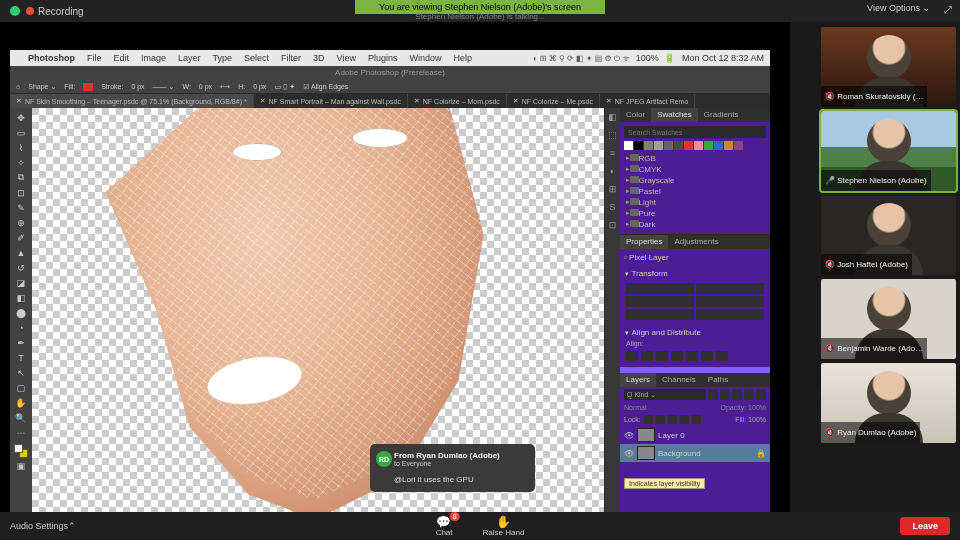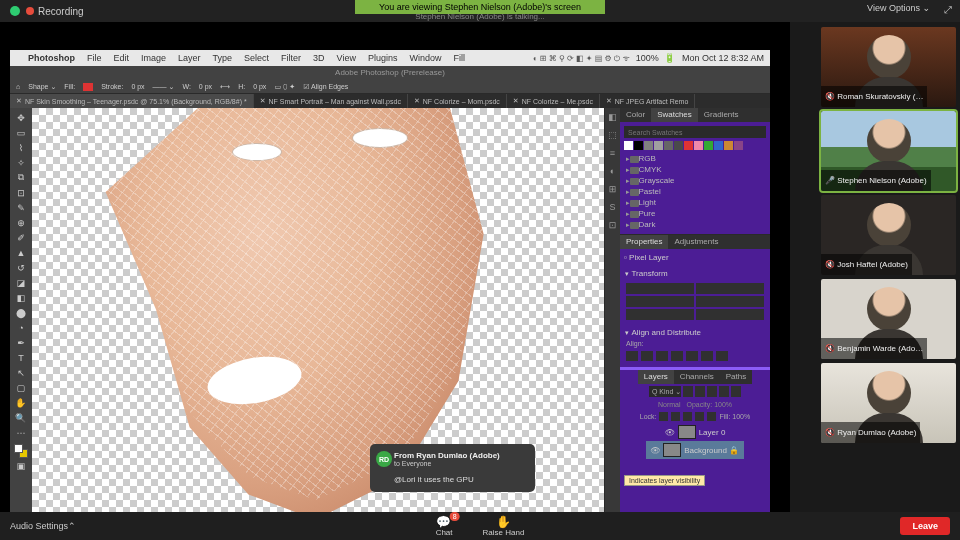--- a/index.html
+++ b/index.html
@@ -36,32 +36,32 @@
 .cracks { position:absolute; top:0; left:40px; width:420px; height:400px; background:repeating-linear-gradient(38deg, transparent 0 6px, rgba(255,255,255,0.4) 6px 7px), repeating-linear-gradient(-52deg, transparent 0 8px, rgba(255,255,255,0.35) 8px 9px); clip-path:polygon(30% 0%, 90% 0%, 98% 30%, 92% 65%, 78% 88%, 58% 98%, 42% 92%, 28% 76%, 20% 48%, 8% 20%); mix-blend-mode:screen; opacity:0.75; }
 .status { height:12px; background:#424242; font-size:7px; color:#aaa; padding-left:6px; line-height:12px; position:absolute; bottom:0; left:0; right:0; }
 .panels { width:150px; background:#4c1d95; display:flex; flex-direction:column; font-size:8px; }
 .panel-tabs { display:flex; height:14px; background:#2f2f2f; }
 .panel-tab { padding:0 6px; line-height:14px; color:#aaa; }
 .panel-tab.active { background:#424242; color:#ddd; }
 .panel-body { padding:4px; }
 .swatch-search { width:100%; height:12px; background:#2a2a2a; border:none; color:#999; font-size:7px; padding:0 4px; margin-bottom:3px; }
 .swatch-row { display:flex; gap:1px; margin-bottom:3px; }
 .sw { width:9px; height:9px; }
-.folder-row { display:flex; align-items:flex-end; gap:0; padding:1px 2px; color:#bbb; font-size:8px; }
+.folder-row { display:flex; align-items:flex-start; gap:0; padding:1px 2px; color:#bbb; font-size:8px; }
 .folder-row::before { content:"▸"; font-size:7px; color:#999; }
 .fold-ico { width:9px; height:7px; background:#666; border-radius:1px; }
 .props-section { border-top:1px solid #2a2a2a; }
 .section-head { padding:3px 5px; color:#ccc; font-size:8px; display:flex; align-items:center; gap:3px; }
 .section-head::before { content:"▾"; font-size:7px; }
 .transform-grid { display:grid; grid-template-columns:1fr 1fr; gap:2px; padding:2px 6px 5px; font-size:7px; color:#666; }
 .tg-cell { height:11px; background:#303030; }
 .align-row { display:flex; gap:3px; padding:2px 6px 6px; }
 .align-ico { width:12px; height:10px; background:#303030; }
 .collapsed-panels { width:16px; background:#383838; border-left:1px solid #2a2a2a; display:flex; flex-direction:column; align-items:center; padding-top:4px; gap:8px; color:#999; font-size:9px; }
-.layers-panel { border-top:3px solid #8b5cf6; flex:1; display:flex; flex-direction:column;align-items:center; }
+.layers-panel { border-top:6px solid #8b5cf6; flex:1; display:flex; flex-direction:column; }
 .layer-controls { display:flex; gap:2px; padding:2px 4px; }
 .lc-sel { flex:1; height:11px; background:#2a2a2a; font-size:7px; color:#aaa; padding-left:3px; line-height:11px; }
 .lc-ico { width:10px; height:11px; background:#303030; }
 .layer-row-ctrl { display:flex; padding:2px 4px; font-size:7px; color:#888; gap:6px; }
 .lock-row { display:flex; gap:3px; padding:2px 4px; align-items:center; font-size:7px; color:#aaa; }
 .lock-ico { width:9px; height:9px; background:#303030; }
 .layer { display:flex; align-items:center; gap:3px; padding:2px 4px; font-size:8px; }
 .layer .eye { width:10px; text-align:center; color:#ccc; }
 .layer .thumb { width:18px; height:14px; background:#888; border:1px solid #222; }
 .layer.bg-layer { background:#5a7a9a; }
@@ -115,21 +115,21 @@
       <span>Edit</span>
       <span>Image</span>
       <span>Layer</span>
       <span>Type</span>
       <span>Select</span>
       <span>Filter</span>
       <span>3D</span>
       <span>View</span>
       <span>Plugins</span>
       <span>Window</span>
-      <span>Fill</span>
+      <span>Help</span>
       <span class="right">
         <span class="mac-icons">◐ ⊞ ⌘ ⚲ ⟳ ◧ ✦ ▤ ⚙ ⏻ ᯤ</span>
         <span>100%</span> 
           <span>🔋</span>
         <span>Mon Oct 12  8:32 AM</span>
       </span>
     </div>
     <div class="ps-title">Adobe Photoshop (Prerelease)</div>
     <div class="ps-opts">
       <span>⌂</span>

